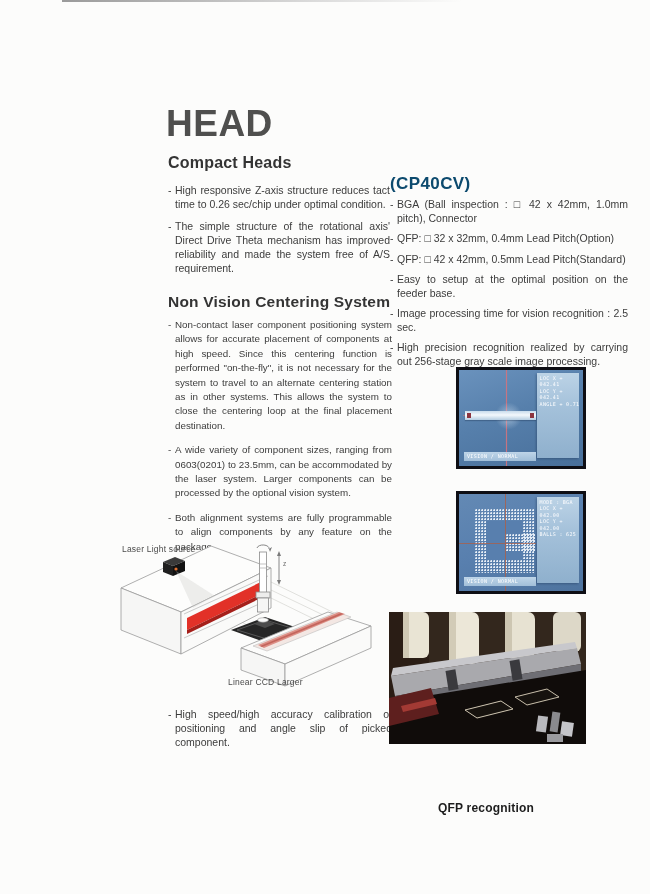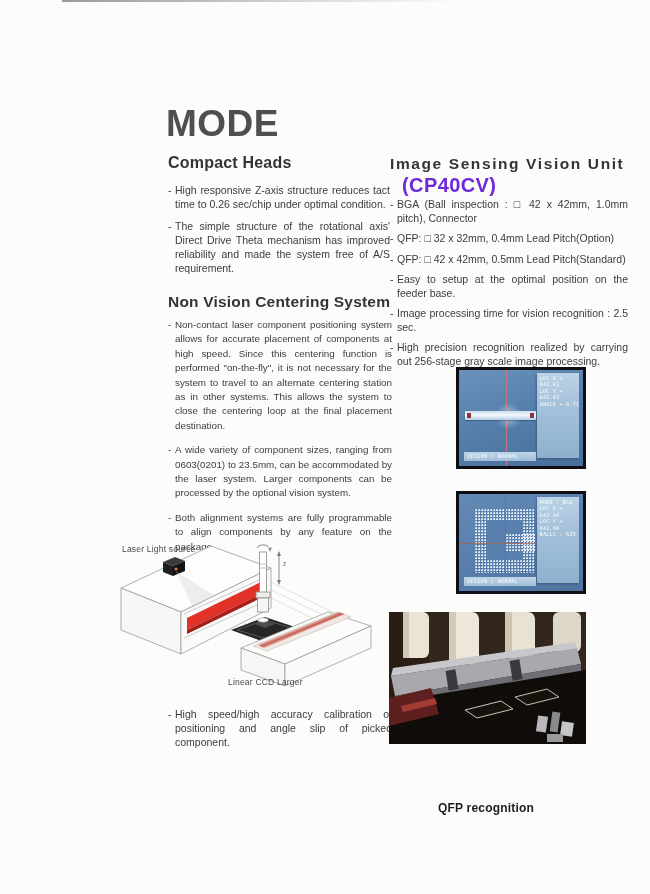--- a/index.html
+++ b/index.html
@@ -14,21 +14,21 @@
   }
   .abs{position:absolute;}
   .page-title{
     left:166px; top:103px; font-size:37px; font-weight:bold;
     color:#4f4f4e; letter-spacing:0.5px;
   }
   .sec-heading{
     font-size:16px; font-weight:bold; color:#343434; letter-spacing:0.2px;
   }
   .vision-heading{font-size:15.5px; font-weight:bold; color:#343434; letter-spacing:1.6px;}
-  .vision-heading2{font-size:20px; font-weight:bold; color:#6d28d9; letter-spacing:0.4px;margin-left:12px;}
+  .vision-heading2{font-size:17px; font-weight:bold; color:#0c4a6e; letter-spacing:0.4px;}
   .bullets{display:block;}
   .bullet{display:flex; margin-bottom:8px;}
   .bullet .marker{flex:none; width:7px; font-weight:normal;}
   .bullet .btext{flex:1; text-align:justify;}
   .body-md{font-size:10.5px; line-height:14px;}
   .body-sm{font-size:9.8px; line-height:14.4px;}
   .fig-cap{
     font-weight:bold; font-size:12px; color:#1d1d1d; text-align:right; letter-spacing:0.2px;margin-top:24px;
   }
   .screen-frame{
@@ -76,21 +76,21 @@
   .ring-center{position:absolute; left:38%; top:41%; width:24%; height:19%;}
   .diagram-label{font-size:8.5px; color:#4a4a4a; letter-spacing:0.2px;}
   .z-label{font-size:6.5px; color:#6a6a6a;}
 </style>
 </head>
 <body>
 
 <div class="page">
   <div class="scan-line"></div>
 
-  <div class="abs page-title">MODE</div>
+  <div class="abs page-title">HEAD</div>
 
   <div class="abs sec-heading" style="left:168px; top:154px;">Compact Heads</div>
   <div class="abs bullets body-md" style="left:168px; top:183px; width:222px;">
     <div class="bullet">
       <span class="marker">-</span>
       <span class="btext">High responsive Z-axis structure reduces tact time to 0.26 sec/chip under optimal condition.</span>
     </div>
     <div class="bullet">
       <span class="marker">-</span>
       <span class="btext">The simple structure of the rotational axis' Direct Drive Theta mechanism has improved reliability and made the system free of A/S requirement.</span>
@@ -171,21 +171,20 @@
     <div class="abs z-label" style="left:170px; top:24px;">z</div>
   </div>
 
   <div class="abs bullets body-md" style="left:168px; top:707px; width:224px;">
     <div class="bullet">
       <span class="marker">-</span>
       <span class="btext">High speed/high accuracy calibration of positioning and angle slip of picked component.</span>
     </div>
   </div>
 
-  <div class="abs vision-heading" style="left:390px; top:155px;">Image Sensing Vision Unit</div>
   <div class="abs vision-heading2" style="left:390px; top:174px;">(CP40CV)</div>
   <div class="abs bullets" style="left:390px; top:198px; width:238px; font-size:10.5px; line-height:13.5px;">
     <div class="bullet" style="margin-bottom:7px;">
       <span class="marker">-</span>
       <span class="btext">BGA (Ball inspection : □ 42 x 42mm, 1.0mm pitch), Connector</span>
     </div>
     <div class="bullet" style="margin-bottom:7px;">
       <span class="marker">-</span>
       <span class="btext" style="text-align:left;">QFP: □ 32 x 32mm, 0.4mm Lead Pitch(Option)</span>
     </div>

